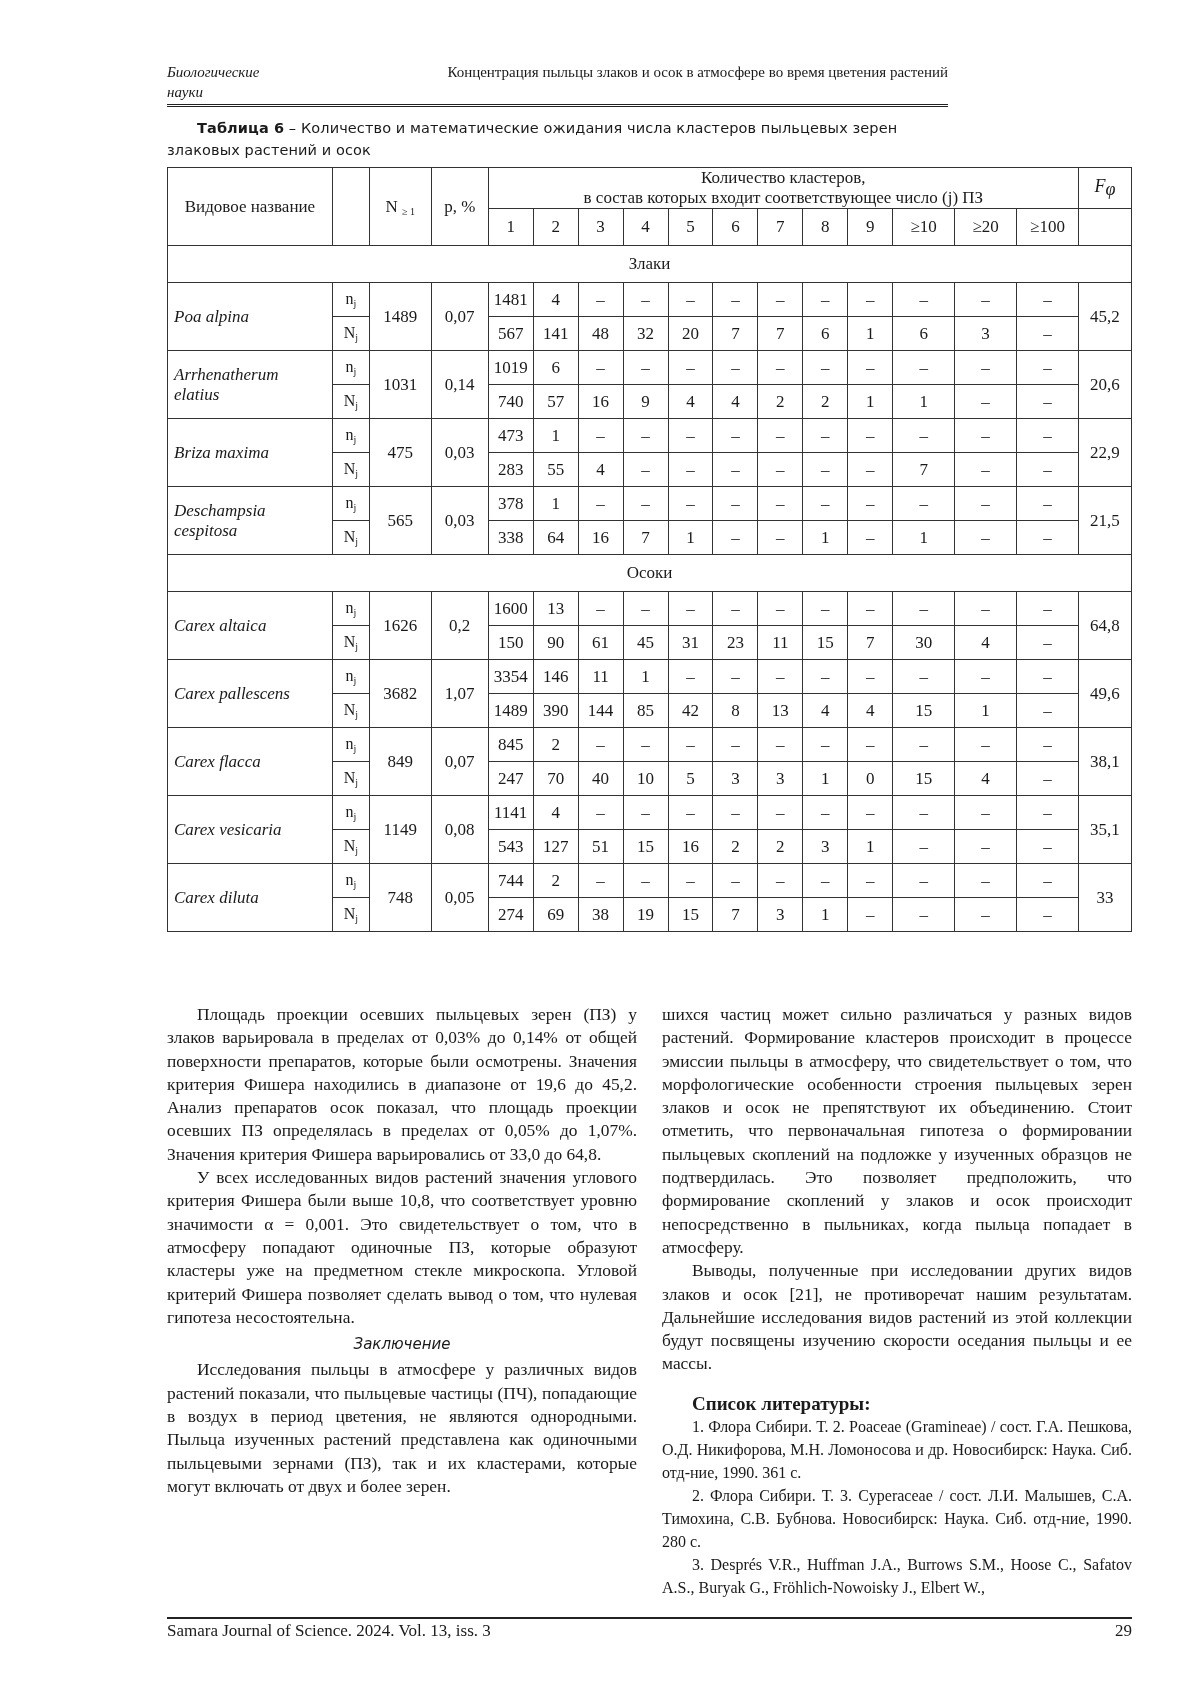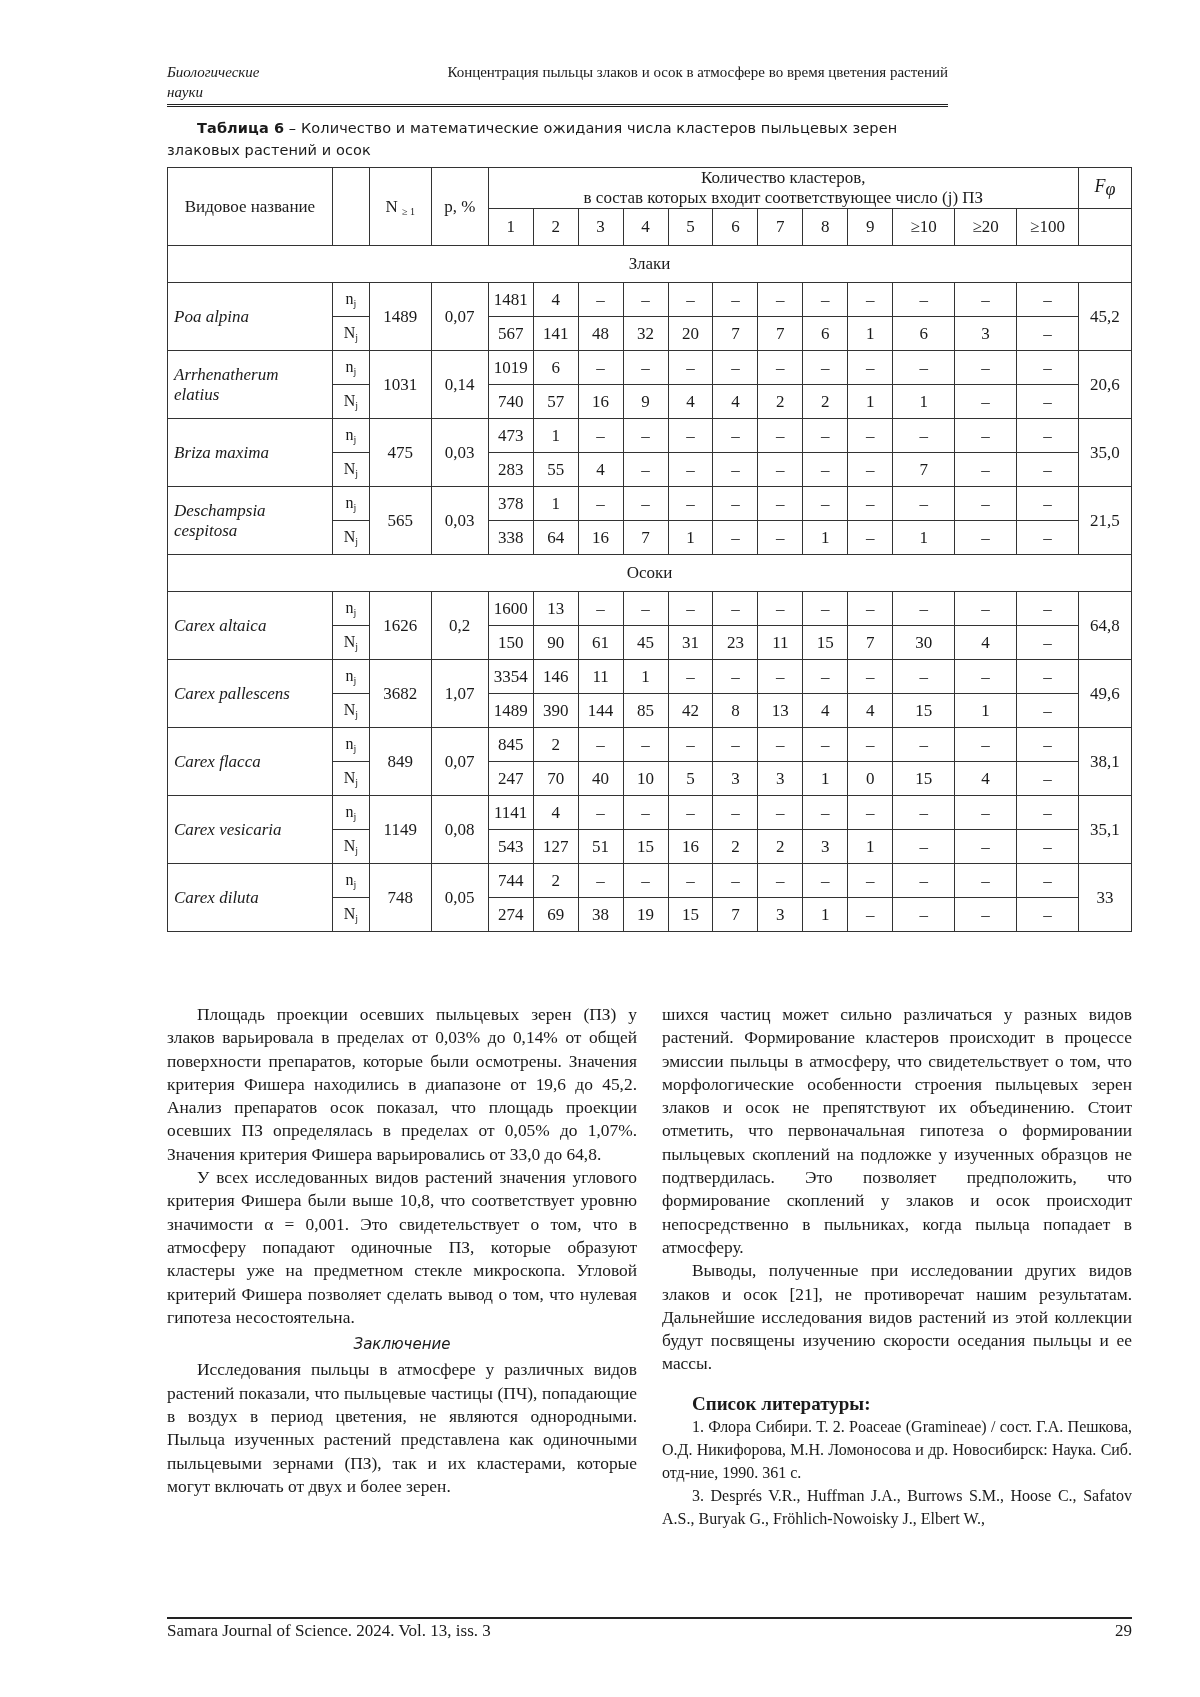--- a/index.html
+++ b/index.html
@@ -192,21 +192,21 @@
           <td class="num">–</td>
           <td class="num">–</td>
           <td class="num">–</td>
           <td class="num">–</td>
           <td class="num">–</td>
           <td class="num">–</td>
           <td class="num">–</td>
           <td class="num">–</td>
           <td class="num">–</td>
           <td class="num">–</td>
-          <td rowspan="2">35,0</td>
+          <td rowspan="2">22,9</td>
         </tr>
         <tr>
           <td class="rowlab"><span>N</span><span class="sub">j</span></td>
           <td class="num">283</td>
           <td class="num">55</td>
           <td class="num">4</td>
           <td class="num">–</td>
           <td class="num">–</td>
           <td class="num">–</td>
           <td class="num">–</td>
@@ -451,20 +451,21 @@
     <p>У всех исследованных видов растений значения углового критерия Фишера были выше 10,8, что соответствует уровню значимости α = 0,001. Это свидетельствует о том, что в атмосферу попадают одиночные ПЗ, которые образуют кластеры уже на предметном стекле микроскопа. Угловой критерий Фишера позволяет сделать вывод о том, что нулевая гипотеза несостоятельна.</p>
     <div class="subhead">Заключение</div>
     <p>Исследования пыльцы в атмосфере у различных видов растений показали, что пыльцевые частицы (ПЧ), попадающие в воздух в период цветения, не являются однородными. Пыльца изученных растений представлена как одиночными пыльцевыми зернами (ПЗ), так и их кластерами, которые могут включать от двух и более зерен.</p>
   </div>
   <div class="col r">
     <p class="noind">шихся частиц может сильно различаться у разных видов растений. Формирование кластеров происходит в процессе эмиссии пыльцы в атмосферу, что свидетельствует о том, что морфологические особенности строения пыльцевых зерен злаков и осок не препятствуют их объединению. Стоит отметить, что первоначальная гипотеза о формировании пыльцевых скоплений на подложке у изученных образцов не подтвердилась. Это позволяет предположить, что формирование скоплений у злаков и осок происходит непосредственно в пыльниках, когда пыльца попадает в атмосферу.</p>
     <p>Выводы, полученные при исследовании других видов злаков и осок [21], не противоречат нашим результатам. Дальнейшие исследования видов растений из этой коллекции будут посвящены изучению скорости оседания пыльцы и ее массы.</p>
     <div class="refs-title">Список литературы:</div>
     <div class="refs">
       <p>1. Флора Сибири. Т. 2. Poaceae (Gramineae) / сост. Г.А. Пешкова, О.Д. Никифорова, М.Н. Ломоносова и др. Новосибирск: Наука. Сиб. отд-ние, 1990. 361 с.</p>
+      <p>2. Флора Сибири. Т. 3. Cyperaceae / сост. Л.И. Малышев, С.А. Тимохина, С.В. Бубнова. Новосибирск: Наука. Сиб. отд-ние, 1990. 280 с.</p>
       <p>3. Després V.R., Huffman J.A., Burrows S.M., Hoose C., Safatov A.S., Buryak G., Fröhlich-Nowoisky J., Elbert W.,</p>
     </div>
   </div>
 </div>
 
 <div class="footer-rule"></div>
 <div class="footer">
   <span class="left">Samara Journal of Science. 2024. Vol. 13, iss. 3</span>
   <span class="right">29</span>
 </div>

